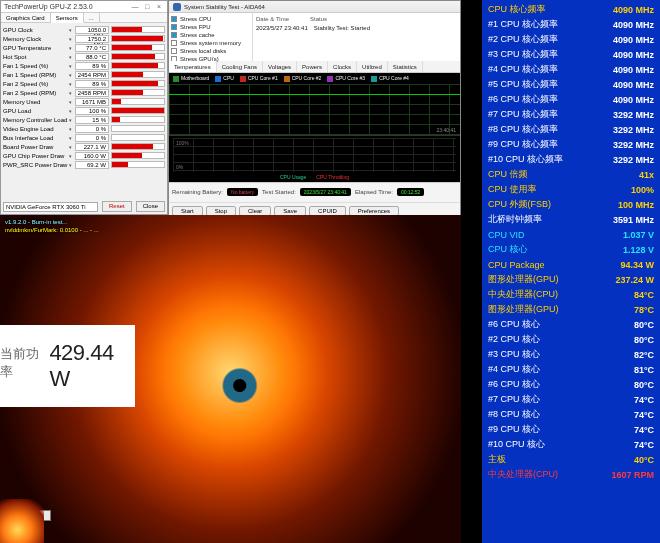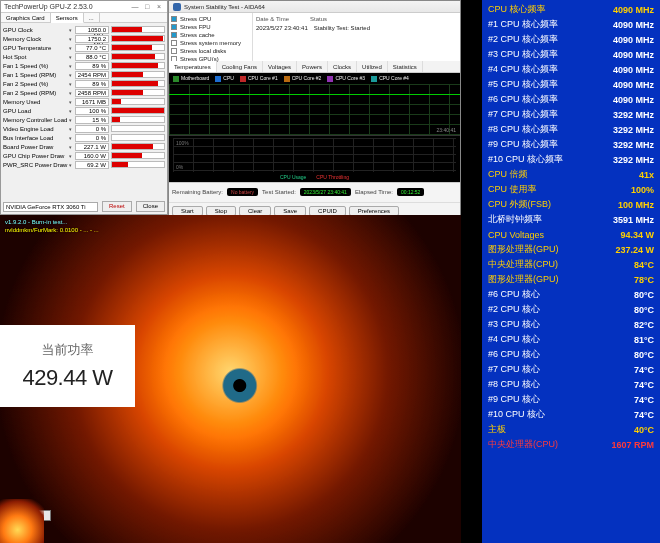--- a/index.html
+++ b/index.html
@@ -68,21 +68,21 @@
   .stats .v{white-space:nowrap;font-weight:600}
   
   .fur{position:absolute;left:0;top:215px;width:461px;height:328px;background:#1a0800;overflow:hidden}
   .fur .bgswirl{position:absolute;inset:0;background:
      radial-gradient(circle at 52% 52%, #000 0 6px, transparent 7px),
      radial-gradient(circle at 52% 52%, #2a6a84 0 16px, transparent 18px),
      radial-gradient(circle at 50% 48%, #ffd37a 0%, #ff8c1e 18%, #c94a06 34%, #6d1e03 55%, #200800 82%);
      filter:contrast(1.05) saturate(1.1)}
   .fur .header{position:absolute;top:0;left:0;right:0;padding:3px 5px;font-size:6px;color:#7ff;line-height:8px;text-shadow:0 0 2px #000;font-family:Consolas,monospace}
   .fur .header .y{color:#ff0}
-  .fur .powbox{position:absolute;left:0;top:110px;width:135px;height:82px;background:#fff;color:#222;display:flex;flex-direction:column;align-items:center;justify-content:center}
+  .fur .powbox{position:absolute;left:0;top:110px;width:135px;height:82px;background:#fff;color:#222;display:flex;flex-direction:row;align-items:center;justify-content:center}
   .fur .powbox .t{font-size:13px;margin-bottom:6px;color:#666;font-weight:400}
   .fur .powbox .w{font-size:22px;font-weight:300;letter-spacing:-0.5px}
   .fur .logbtn{position:absolute;left:4px;bottom:22px;background:#e8e8e8;color:#222;border:1px solid #777;font-size:7px;padding:1px 6px}
   .fur .flame{position:absolute;left:0;bottom:0;width:44px;height:44px;background:radial-gradient(circle at 40% 70%,#ffda55 0%,#ff7a12 35%,#8a1c02 70%,transparent 85%)}
 </style>
 </head>
 <body>
 
 <div class="gpuz">
   <div class="title">
@@ -383,22 +383,30 @@
       <span class="v">100%</span>
     </div>
     <div class="row yellow">
       <span class="k">CPU 外频(FSB)</span>
       <span class="v">100 MHz</span>
     </div>
     <div class="row ">
       <span class="k">北桥时钟频率</span>
       <span class="v">3591 MHz</span>
     </div>
-    <div class="row yellow">
-      <span class="k">CPU Voltages</span>
+    <div class="row cyan">
+      <span class="k">CPU VID</span>
+      <span class="v">1.037 V</span>
+    </div>
+    <div class="row cyan">
+      <span class="k">CPU 核心</span>
+      <span class="v">1.128 V</span>
+    </div>
+    <div class="row yellow">
+      <span class="k">CPU Package</span>
       <span class="v">94.34 W</span>
     </div>
     <div class="row yellow">
       <span class="k">图形处理器(GPU)</span>
       <span class="v">237.24 W</span>
     </div>
     <div class="row yellow">
       <span class="k">中央处理器(CPU)</span>
       <span class="v">84°C</span>
     </div>

